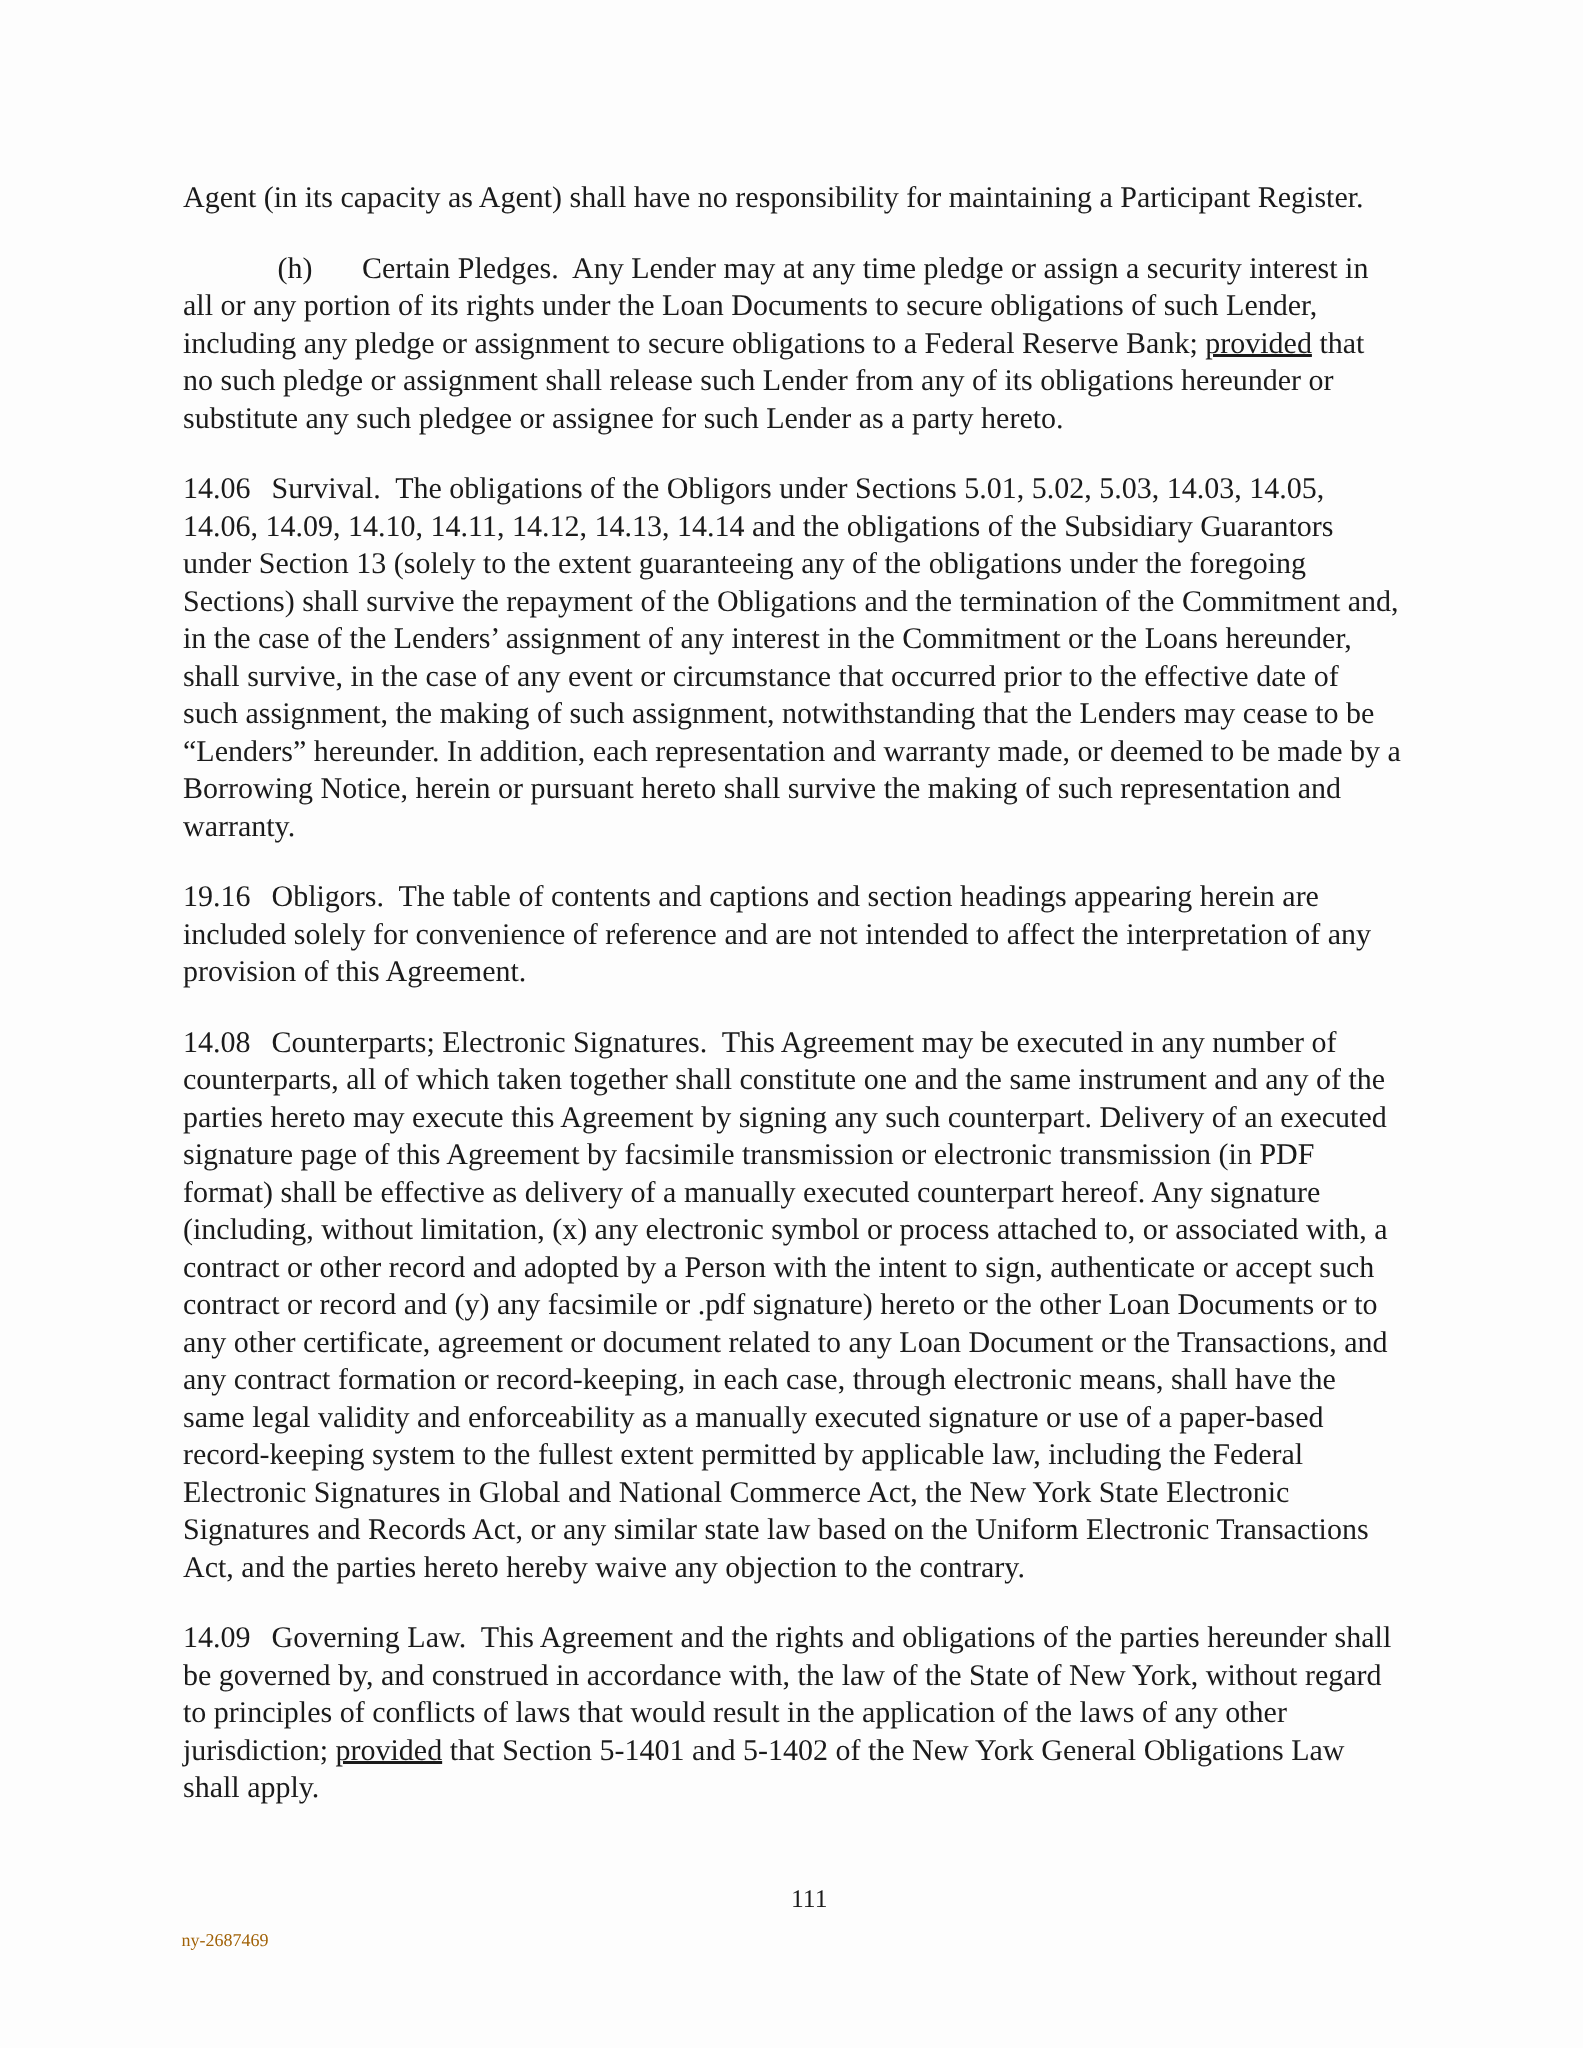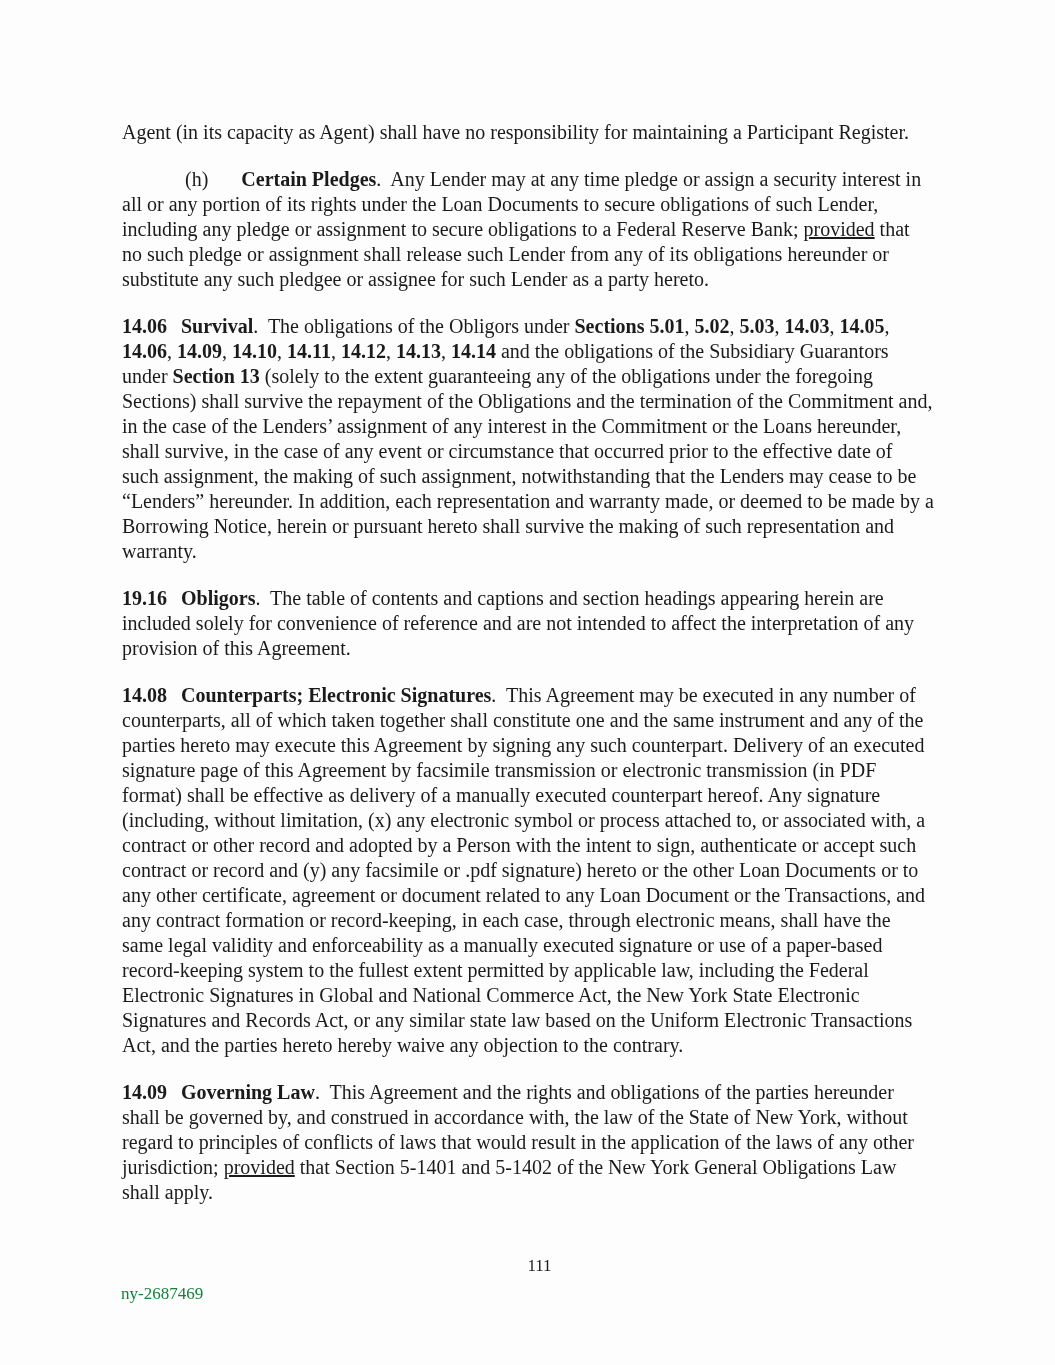--- a/index.html
+++ b/index.html
@@ -23,43 +23,43 @@
     top: 120px;
     width: 812px;
     font-size: 20px;
     line-height: 25px;
     text-align: left;
   }
   .para {
     margin: 0 0 22px 0;
     padding: 0;
   }
-  .para span.b { font-weight: bold; }
+  .para span.b { font-weight: normal; }
   .para span.u { text-decoration: underline; text-align: right; }
   .sp { display: inline-block; height: 1px; }
   .sp.tab-lg { width: 63px; }
   .sp.tab-sm { width: 33px; }
   .sp.tab-xs { width: 14px; }
   .footer-page-number {
     position: absolute;
     left: 0;
     right: 0;
     top: 1255px;
     text-align: center;
     font-size: 17px;
     line-height: 21px;
     color: #1b1b1b;
   }
   .footer-doc-id {
     position: absolute;
     left: 121px;
     top: 1283px;
-    font-size: 17px;
+    font-size: 12px;
     line-height: 21px;
-    color: #15803d;
+    color: #a16207;
   }
 </style>
 </head>
 <body>
 
 <div class="page">
   <div class="doc-body" id="doc-body">
       <p class="para"><span>Agent (in its capacity as Agent) shall have no responsibility for maintaining a Participant Register.</span></p>
       <p class="para"><span class="sp tab-lg"></span><span>(h)</span><span class="sp tab-sm"></span><span class="b">Certain Pledges</span><span>.&nbsp; Any Lender may at any time pledge or assign a security interest in all or any portion of its rights under the Loan Documents to secure obligations of such Lender, including any pledge or assignment to secure obligations to a Federal Reserve Bank; </span><span class="u">provided</span><span> that no such pledge or assignment shall release such Lender from any of its obligations hereunder or substitute any such pledgee or assignee for such Lender as a party hereto.</span></p>
       <p class="para"><span class="b">14.06</span><span class="sp tab-xs"></span><span class="b">Survival</span><span>.&nbsp; The obligations of the Obligors under </span><span class="b">Sections 5.01</span><span>, </span><span class="b">5.02</span><span>, </span><span class="b">5.03</span><span>, </span><span class="b">14.03</span><span>, </span><span class="b">14.05</span><span>, </span><span class="b">14.06</span><span>, </span><span class="b">14.09</span><span>, </span><span class="b">14.10</span><span>, </span><span class="b">14.11</span><span>, </span><span class="b">14.12</span><span>, </span><span class="b">14.13</span><span>, </span><span class="b">14.14</span><span> and the obligations of the Subsidiary Guarantors under </span><span class="b">Section 13</span><span> (solely to the extent guaranteeing any of the obligations under the foregoing Sections) shall survive the repayment of the Obligations and the termination of the Commitment and, in the case of the Lenders’ assignment of any interest in the Commitment or the Loans hereunder, shall survive, in the case of any event or circumstance that occurred prior to the effective date of such assignment, the making of such assignment, notwithstanding that the Lenders may cease to be&nbsp; “Lenders” hereunder. In addition, each representation and warranty made, or deemed to be made by a Borrowing Notice, herein or pursuant hereto shall survive the making of such representation and warranty.</span></p>

